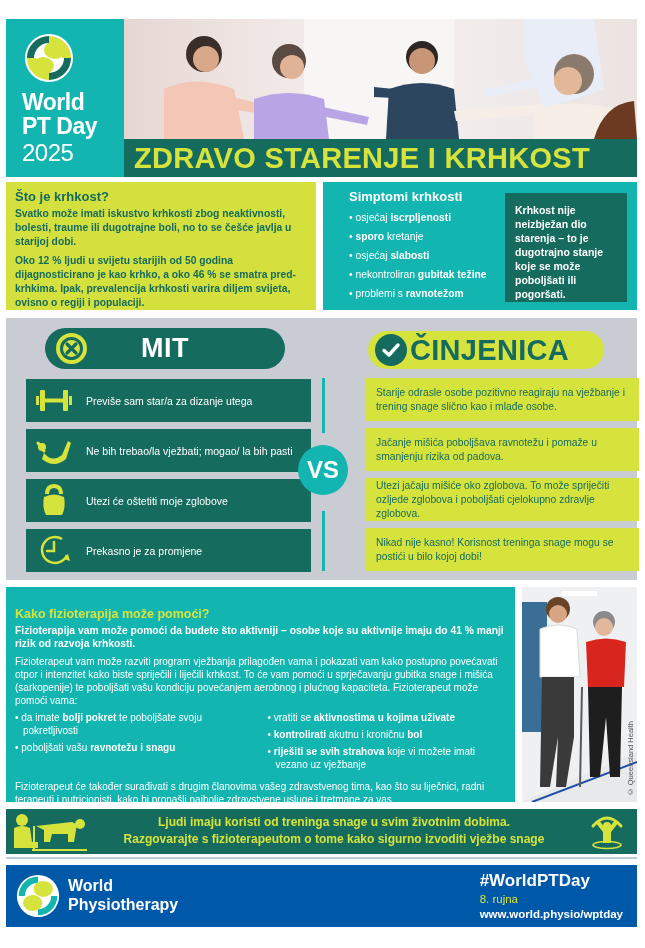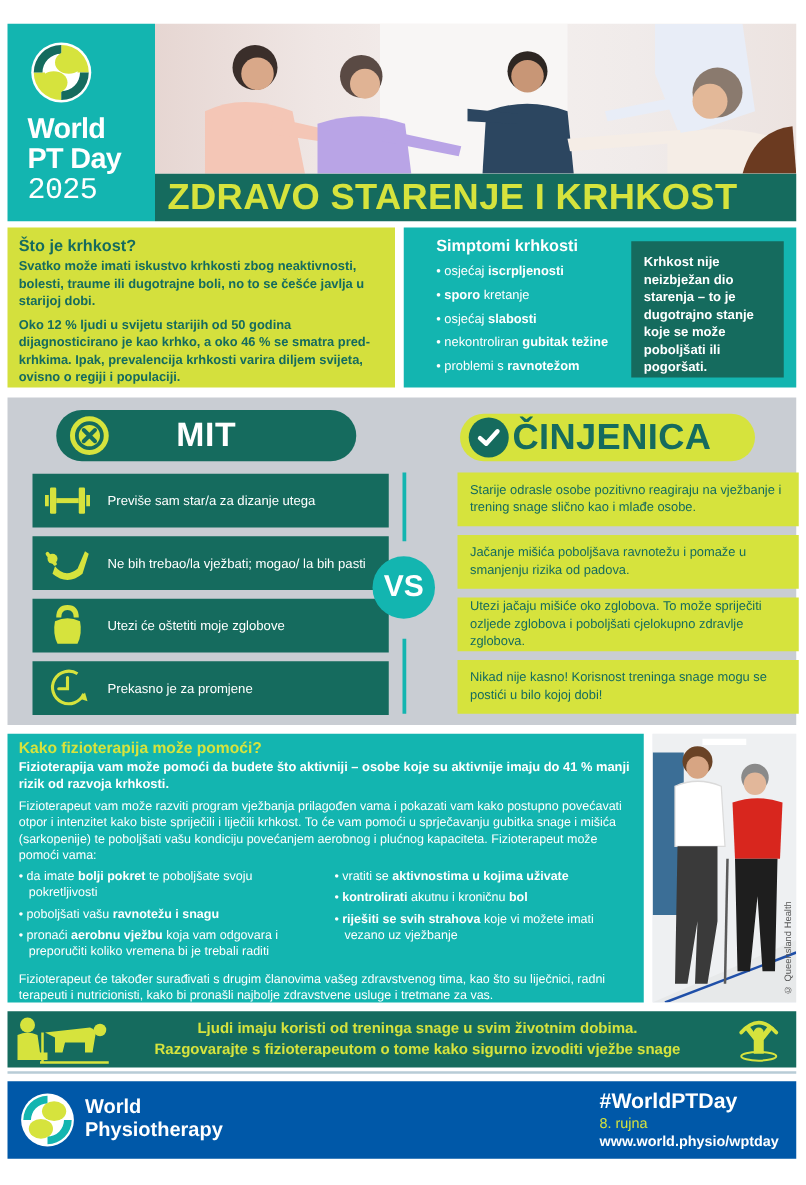--- a/index.html
+++ b/index.html
@@ -5,21 +5,21 @@
     * { box-sizing: border-box; margin: 0; padding: 0; }
     html, body { width: 645px; height: 948px; background: #ffffff; overflow: hidden; }
     body { font-family: "Liberation Sans", "DejaVu Sans", sans-serif; position: relative; }
 
     .abs { position: absolute; }
 
     
     #logo-block { left: 6px; top: 19px; width: 118px; height: 158px; background: #13b5b0; }
     #logo-mark { left: 18px; top: 14px; width: 50px; height: 50px; }
     .logo-title { position: absolute; left: 16px; color: #fff; font-weight: bold; font-size: 23px; line-height: 23px; letter-spacing: -0.5px; }
-    .logo-year { position: absolute; left: 16px; color: #fff; font-size: 24px; line-height: 24px; letter-spacing: -0.5px; font-family: Liberation Mono, monospace; }
+    .logo-year { position: absolute; left: 16px; color: #fff; font-size: 24px; line-height: 24px; letter-spacing: -0.5px; }
 
     #hero-photo { left: 124px; top: 19px; width: 513px; height: 120px; overflow: hidden;
       background: linear-gradient(90deg, #e6d6d2 0%, #efe6e4 25%, #f5f0ee 50%, #f0ebea 75%, #ece3e0 100%); }
     #title-bar { left: 124px; top: 139px; width: 513px; height: 38px; background: #156b5e; }
     #title-bar span { position: absolute; left: 10px; top: 4px; color: #d6e33d; font-weight: bold; font-size: 29px; line-height: 30px; letter-spacing: 0.3px; }
 
     
     #what-box { left: 6px; top: 182px; width: 310px; height: 128px; background: #d4e03d; padding: 7px 9px; color: #156b5e; }
     #what-box h3 { font-size: 13px; font-weight: bold; margin-bottom: 3px; }
     #what-box p { font-size: 10.3px; font-weight: bold; line-height: 14px; margin-bottom: 5px; }
@@ -45,21 +45,21 @@
     .myth-card .m-icon { position: absolute; left: 8px; top: 4px; width: 40px; height: 35px; }
     .myth-card .m-text { position: absolute; left: 60px; top: 0; height: 43px; right: 8px; display: flex; align-items: center; color: #fff; font-size: 10.5px; line-height: 14px; }
 
     .fact-card { position: absolute; left: 360px; width: 273px; height: 43px; background: #d6e33d; }
     .fact-card .f-text { position: absolute; left: 10px; right: 8px; top: 0; height: 43px; display: flex; align-items: center; color: #156b5e; font-size: 10.3px; line-height: 14px; }
 
     .vs-line { position: absolute; left: 316px; width: 3px; background: #13b5b0; }
     #vs-circle { left: 292px; top: 127px; width: 50px; height: 50px; border-radius: 50%; background: #13b5b0; color: #fff; font-weight: bold; font-size: 24px; line-height: 50px; text-align: center; }
 
     
-    #help-box { left: 6px; top: 587px; width: 509px; height: 215px; background: #13b5b0; padding: 4px 9px; color: #fff; }
+    #help-box { left: 6px; top: 587px; width: 509px; height: 215px; background: #13b5b0; padding: 20px 9px; color: #fff; }
     #help-box h3 { color: #d6e33d; font-size: 12.5px; font-weight: bold; margin-bottom: 3px; }
     #help-box .lead { font-size: 10.3px; font-weight: bold; line-height: 13px; margin-bottom: 5px; }
     #help-box .body { font-size: 10px; line-height: 13px; margin-bottom: 4px; }
     .help-cols { display: flex; gap: 14px; margin-bottom: 5px; }
     .help-cols ul { list-style: none; flex: 1; }
     .help-cols li { font-size: 10px; line-height: 13px; margin-bottom: 4px; padding-left: 8px; text-indent: -8px; }
     .help-cols li::before { content: "• "; }
     #help-photo { left: 522px; top: 587px; width: 115px; height: 215px; overflow: hidden; background: #e9ecef; }
 
     
@@ -223,21 +223,20 @@
 </div>
 
 <div id="help-box" class="abs">
   <h3>Kako fizioterapija može pomoći?</h3>
   <p class="lead">Fizioterapija vam može pomoći da budete što aktivniji – osobe koje su aktivnije imaju do 41 % manji rizik od razvoja krhkosti.</p>
   <p class="body">Fizioterapeut vam može razviti program vježbanja prilagođen vama i pokazati vam kako postupno povećavati otpor i intenzitet kako biste spriječili i liječili krhkost. To će vam pomoći u sprječavanju gubitka snage i mišića (sarkopenije) te poboljšati vašu kondiciju povećanjem aerobnog i plućnog kapaciteta. Fizioterapeut može pomoći vama:</p>
   <div class="help-cols">
     <ul>
       <li><span>da imate </span><b>bolji pokret</b><span> te poboljšate svoju pokretljivosti</span></li>
       <li><span>poboljšati vašu </span><b>ravnotežu i snagu</b><span></span></li>
-      <li><span>pronaći </span><b>aerobnu vježbu</b><span> koja vam odgovara i preporučiti koliko vremena bi je trebali raditi</span></li>
     </ul>
     <ul>
       <li><span>vratiti se </span><b>aktivnostima u kojima uživate</b><span></span></li>
       <li><span></span><b>kontrolirati</b><span> akutnu i kroničnu </span><b>bol</b></li>
       <li><span></span><b>riješiti se svih strahova</b><span> koje vi možete imati vezano uz vježbanje</span></li>
     </ul>
   </div>
   <p class="body">Fizioterapeut će također surađivati s drugim članovima vašeg zdravstvenog tima, kao što  su liječnici, radni terapeuti i nutricionisti, kako bi pronašli najbolje zdravstvene usluge i tretmane za vas.</p>
 </div>
 

